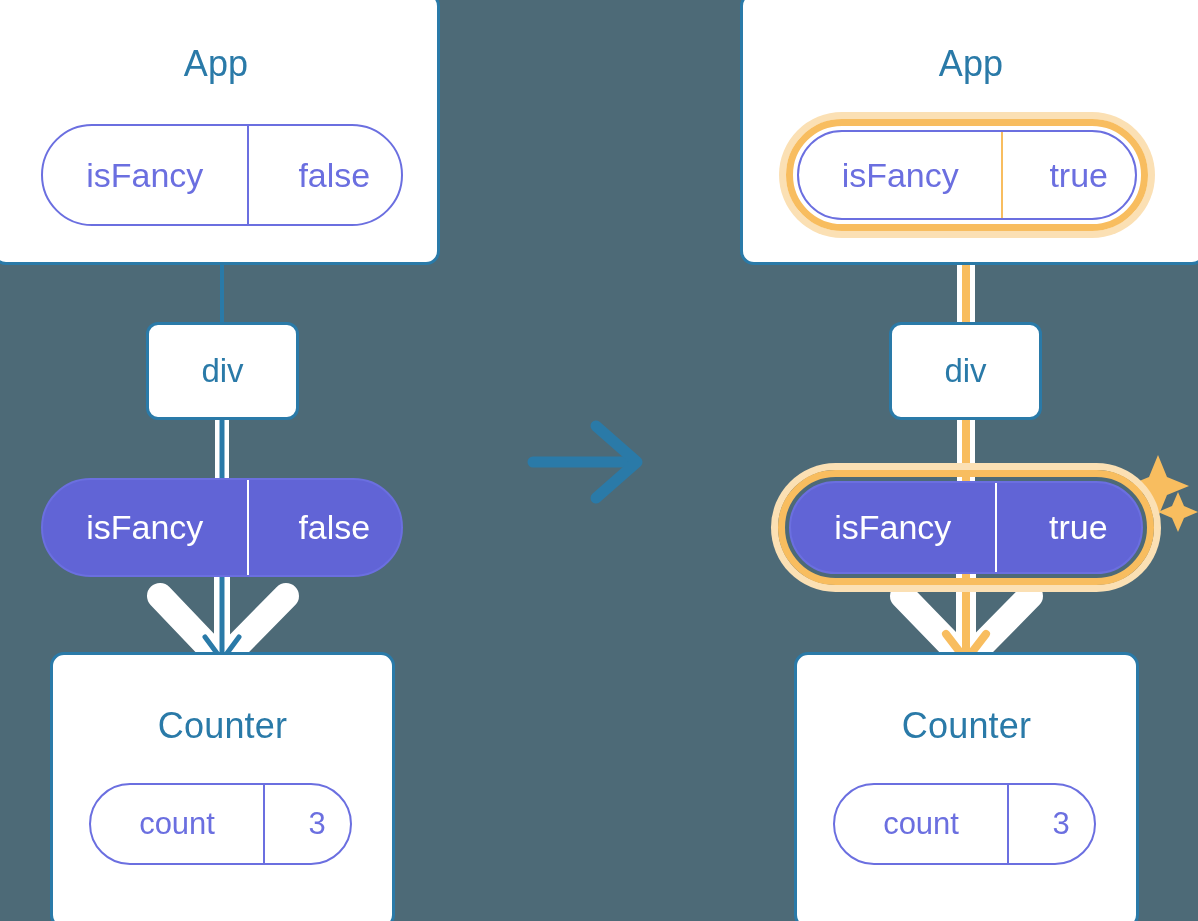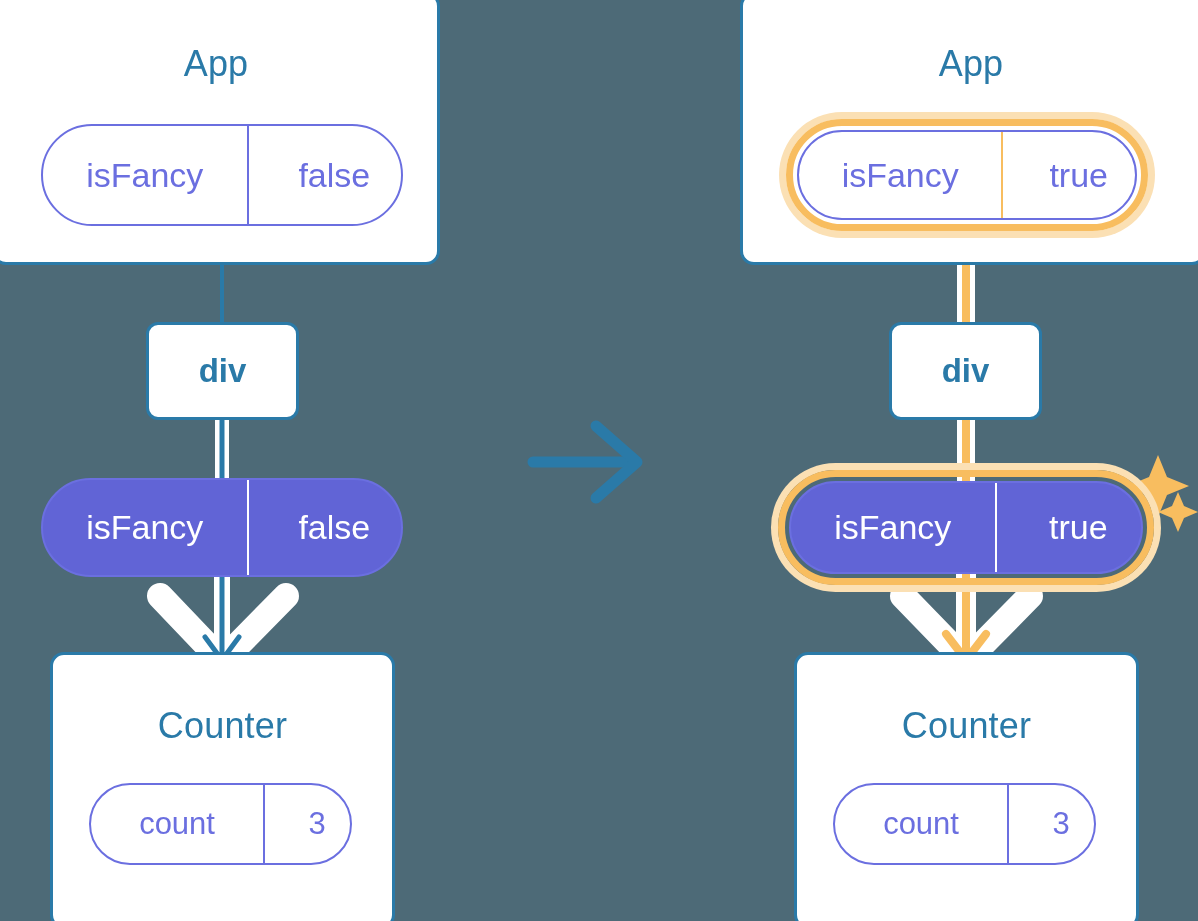--- a/index.html
+++ b/index.html
@@ -48,21 +48,21 @@
     background: #ffffff;
     border: 3px solid #2a7aa8;
     border-radius: 12px;
     box-sizing: border-box;
     display: flex;
     align-items: center;
     justify-content: center;
     color: #2a7aa8;
     font-size: 33px;
   }
-  .div-label { position: relative; z-index: 3; font-weight: bold; }
+  .div-label { position: relative; z-index: 3; }
 
   
   .pill {
     position: absolute;
     box-sizing: border-box;
     display: flex;
     align-items: stretch;
     border-radius: 999px;
     overflow: hidden;
   }

